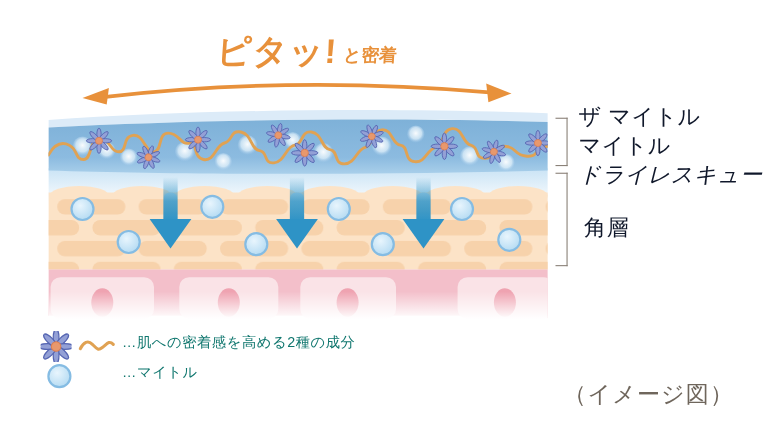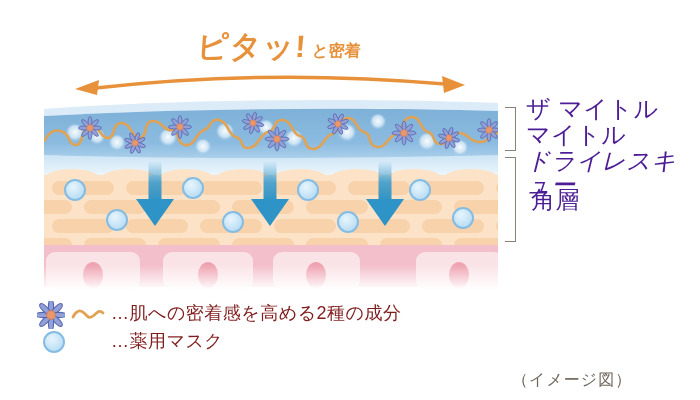--- a/index.html
+++ b/index.html
@@ -6,27 +6,27 @@
   body{
     width:700px;height:400px;position:relative;background:#ffffff;overflow:hidden;
     font-family:"Liberation Sans","DejaVu Sans",sans-serif;
   }
   .abs{position:absolute;}
   
   #title-row{left:197px;top:31px;display:flex;align-items:flex-end;color:#E8913B;transform:skewX(-4deg);}
   #title-main{font-size:31px;font-weight:bold;letter-spacing:1px;line-height:1;}
   #title-sub{font-size:16px;font-weight:bold;margin-left:6px;margin-bottom:3px;line-height:1;}
   
-  .side-label{color:#4c1d95;font-size:24px;line-height:1;letter-spacing:.5px;}
+  .side-label{color:#0f172a;font-size:20px;line-height:1;letter-spacing:.5px;}
   .bracket{position:absolute;border:1.5px solid #8A8178;border-left:none;background:transparent;}
   #bracket-mask{left:505px;top:107px;width:10px;height:42px;}
   #bracket-stratum{left:505px;top:157px;width:10px;height:83px;}
   
-  .legend-text{color:#7f1d1d;font-size:18px;line-height:1.2;letter-spacing:.5px;}
-  #footer-note{left:512px;top:344px;color:#6F665C;font-size:16px;letter-spacing:1px;margin-top:26px;}
+  .legend-text{color:#0f766e;font-size:13px;line-height:1.2;letter-spacing:.5px;}
+  #footer-note{left:512px;top:344px;color:#6F665C;font-size:21px;letter-spacing:1px;}
 </style>
 </head>
 <body>
 
 <div class="abs" id="title-row">
   <span id="title-main">ピタッ!</span>
   <span id="title-sub">と密着</span>
 </div>
 
 <svg class="abs" style="left:60px;top:70px;" width="420" height="30" viewBox="0 0 420 30">
@@ -184,28 +184,28 @@
 
   <rect x="0" y="170" width="454" height="25" fill="url(#whiteFade)"></rect>
 </svg>
 
 <div class="bracket" id="bracket-mask"></div>
 <div class="bracket" id="bracket-stratum"></div>
 
 <div class="abs side-label" style="left:526px;top:97px;">ザ マイトル</div>
 <div class="abs side-label" style="left:526px;top:123px;">マイトル</div>
 <div class="abs side-label" style="left:526px;top:149px;font-style:italic;">ドライレスキュー</div>
-<div class="abs side-label" style="left:531px;top:188px;">角層</div>
+<div class="abs side-label" style="left:531px;top:198px;">角層</div>
 
 <svg class="abs" style="left:37px;top:301px;" width="28" height="28" viewBox="-14 -14 28 28">
   <use href="#star8" transform="scale(1.55)"></use>
 </svg>
 <svg class="abs" style="left:70px;top:305px;" width="36" height="20" viewBox="0 0 36 20">
   <path d="M3,12 c3,-6 7,-8 11,-4 s5,6 9,3 s6,-7 10,-3" fill="none" stroke="#E0A253" stroke-width="2.8" stroke-linecap="round"></path>
 </svg>
 <div class="abs legend-text" style="left:111px;top:303px;">…肌への密着感を高める2種の成分</div>
 
 <svg class="abs" style="left:42px;top:330px;" width="24" height="24" viewBox="0 0 24 24">
   <circle cx="12" cy="12" r="10" fill="url(#dotGrad)" stroke="#85BCE3" stroke-width="2"></circle>
 </svg>
-<div class="abs legend-text" style="left:111px;top:331px;">…薬用マスク</div>
+<div class="abs legend-text" style="left:111px;top:331px;">…マイトル</div>
 
 <div class="abs" id="footer-note">（イメージ図）</div>
 
 </body></html>

